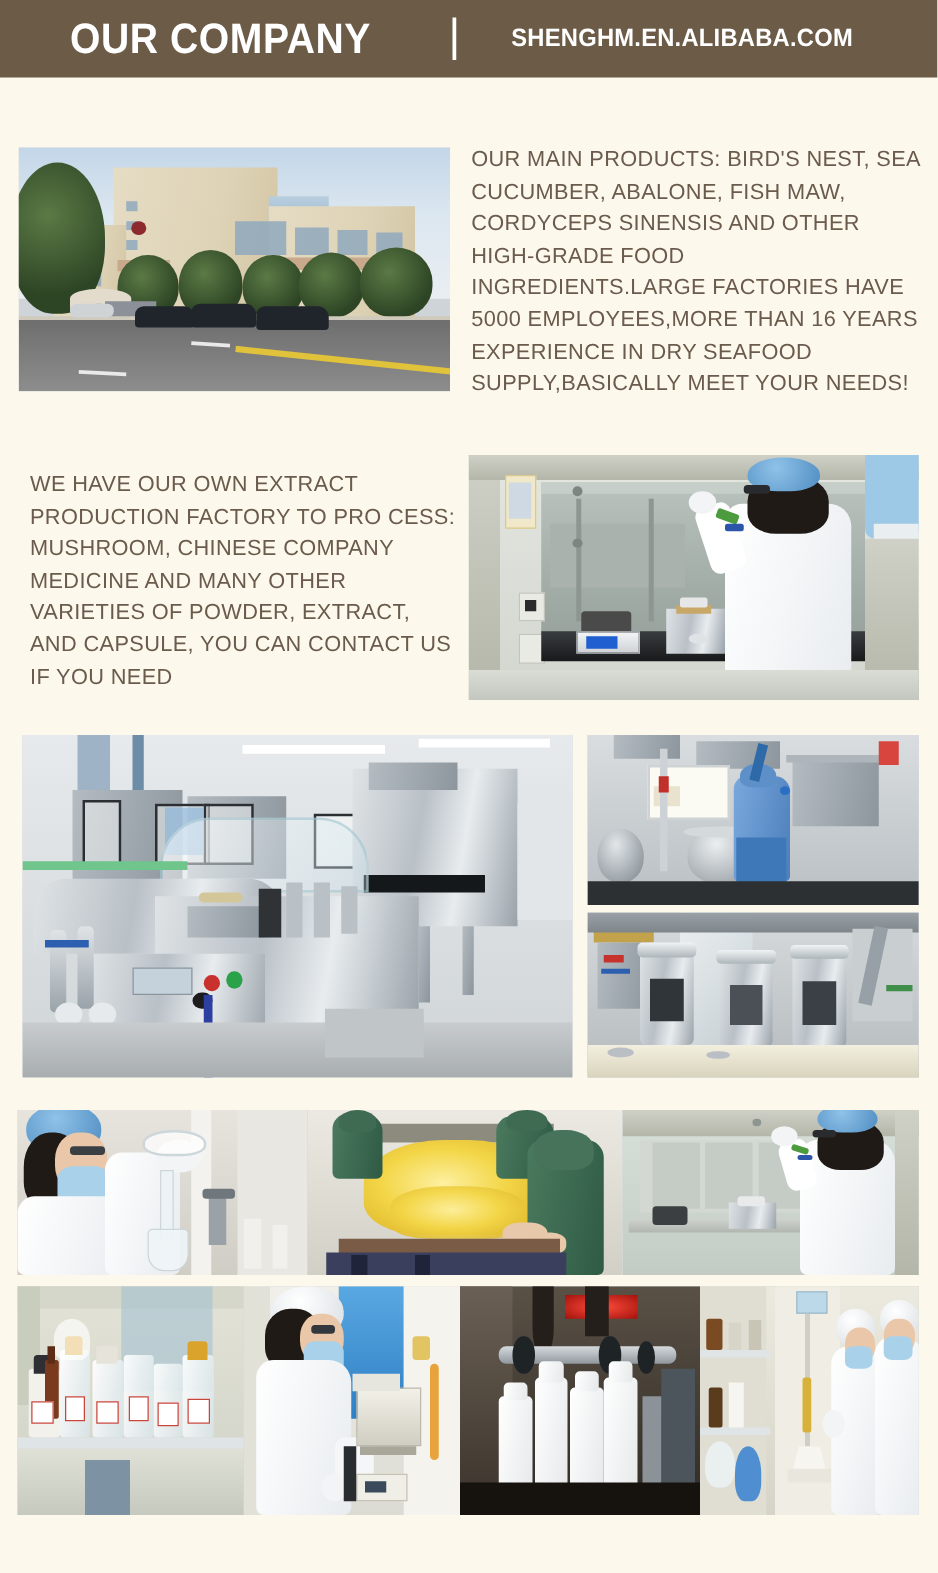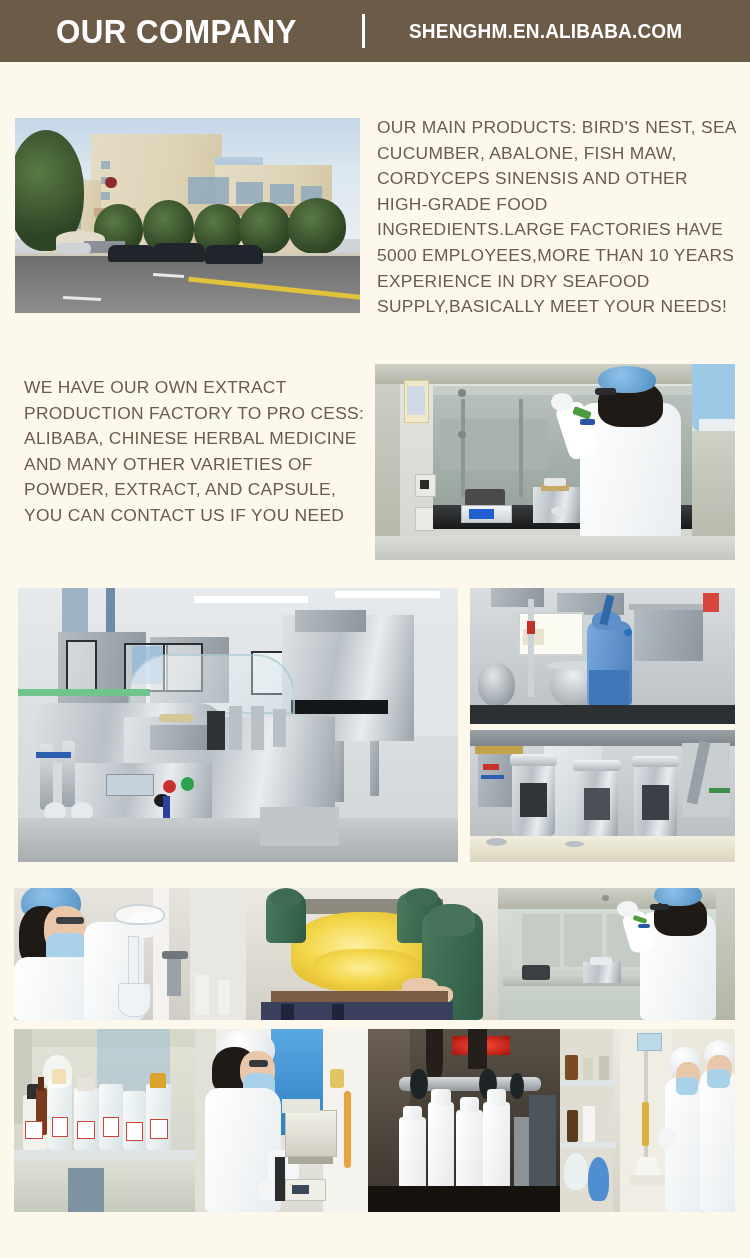--- a/index.html
+++ b/index.html
@@ -182,23 +182,23 @@
     <div class="ly road-dash" style="left:40%;top:80%;width:9%;height:1.4%;transform:rotate(4deg);"></div>
     <div class="ly road-dash" style="left:14%;top:92%;width:11%;height:1.6%;transform:rotate(3deg);"></div>
 
     <div class="ly car" style="left:27%;top:65%;width:14%;height:9%;"></div>
     <div class="ly car" style="left:40%;top:64%;width:15%;height:10%;"></div>
     <div class="ly car" style="left:55%;top:65%;width:17%;height:10%;"></div>
     <div class="ly" style="left:12%;top:64%;width:10%;height:6%;background:#cfd3d6;border-radius:5px;"></div>
   </div>
 </div>
 
-<div id="text-main-products" class="body-text">OUR MAIN PRODUCTS: BIRD'S NEST, SEA CUCUMBER, ABALONE, FISH MAW, CORDYCEPS SINENSIS AND OTHER HIGH-GRADE FOOD INGREDIENTS.LARGE FACTORIES HAVE 5000 EMPLOYEES,MORE THAN 10 YEARS EXPERIENCE IN DRY SEAFOOD SUPPLY,BASICALLY MEET YOUR NEEDS!</div>
-
-<div id="text-extract" class="body-text">WE HAVE OUR OWN EXTRACT PRODUCTION FACTORY TO PRO CESS: ALIBABA, CHINESE HERBAL MEDICINE AND MANY OTHER VARIETIES OF POWDER, EXTRACT, AND CAPSULE, YOU CAN CONTACT US IF YOU NEED</div>
+<div id="text-main-products" class="body-text">OUR MAIN PRODUCTS: BIRD'S NEST, SEA CUCUMBER, ABALONE, FISH MAW, CORDYCEPS SINENSIS AND OTHER HIGH-GRADE FOOD INGREDIENTS.LARGE FACTORIES HAVE 5000 EMPLOYEES,MORE THAN 16 YEARS EXPERIENCE IN DRY SEAFOOD SUPPLY,BASICALLY MEET YOUR NEEDS!</div>
+
+<div id="text-extract" class="body-text">WE HAVE OUR OWN EXTRACT PRODUCTION FACTORY TO PRO CESS: MUSHROOM, CHINESE COMPANY MEDICINE AND MANY OTHER VARIETIES OF POWDER, EXTRACT, AND CAPSULE, YOU CAN CONTACT US IF YOU NEED</div>
 
 <div class="photo" id="photo-fumehood-1">
   <div class="scene">
     <div class="ly wall-pale" style="left:0;top:0;width:100%;height:100%;"></div>
     <div class="ly cab" style="left:0;top:0;width:7%;height:100%;"></div>
     <div class="ly cab" style="left:0;top:0;width:100%;height:10%;"></div>
 
     <div class="ly" style="left:8%;top:8%;width:7%;height:22%;background:#f0e8c8;border:1px solid #d8c98e;"></div>
     <div class="ly" style="left:9%;top:11%;width:5%;height:15%;background:#cfd9e4;"></div>
 

